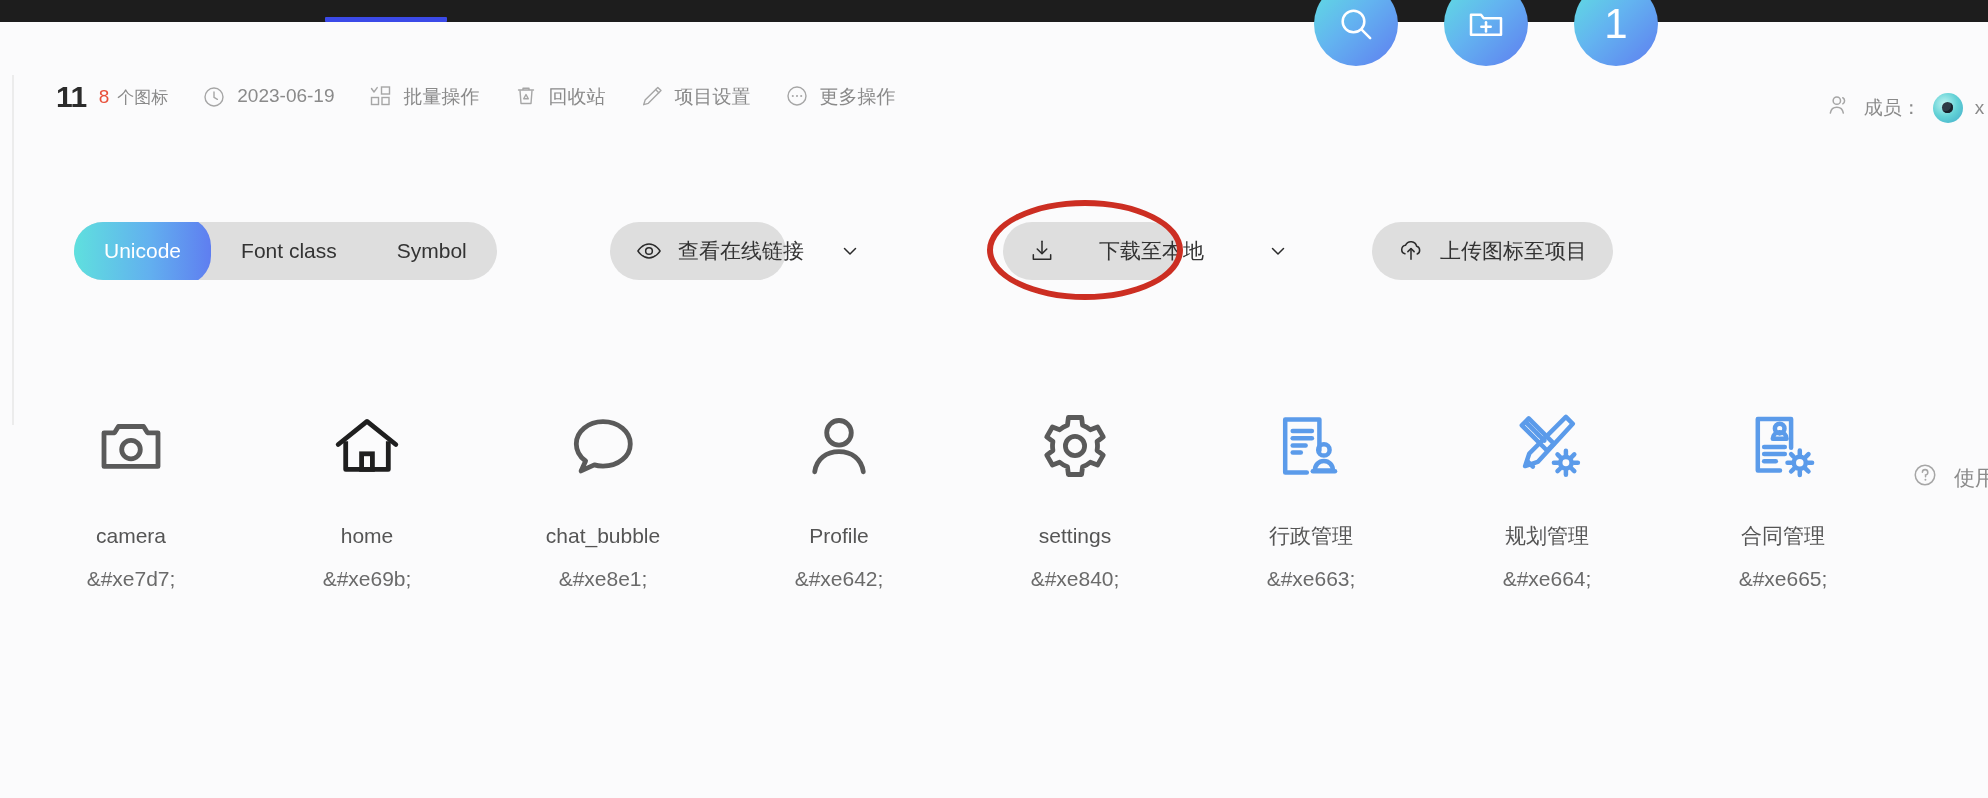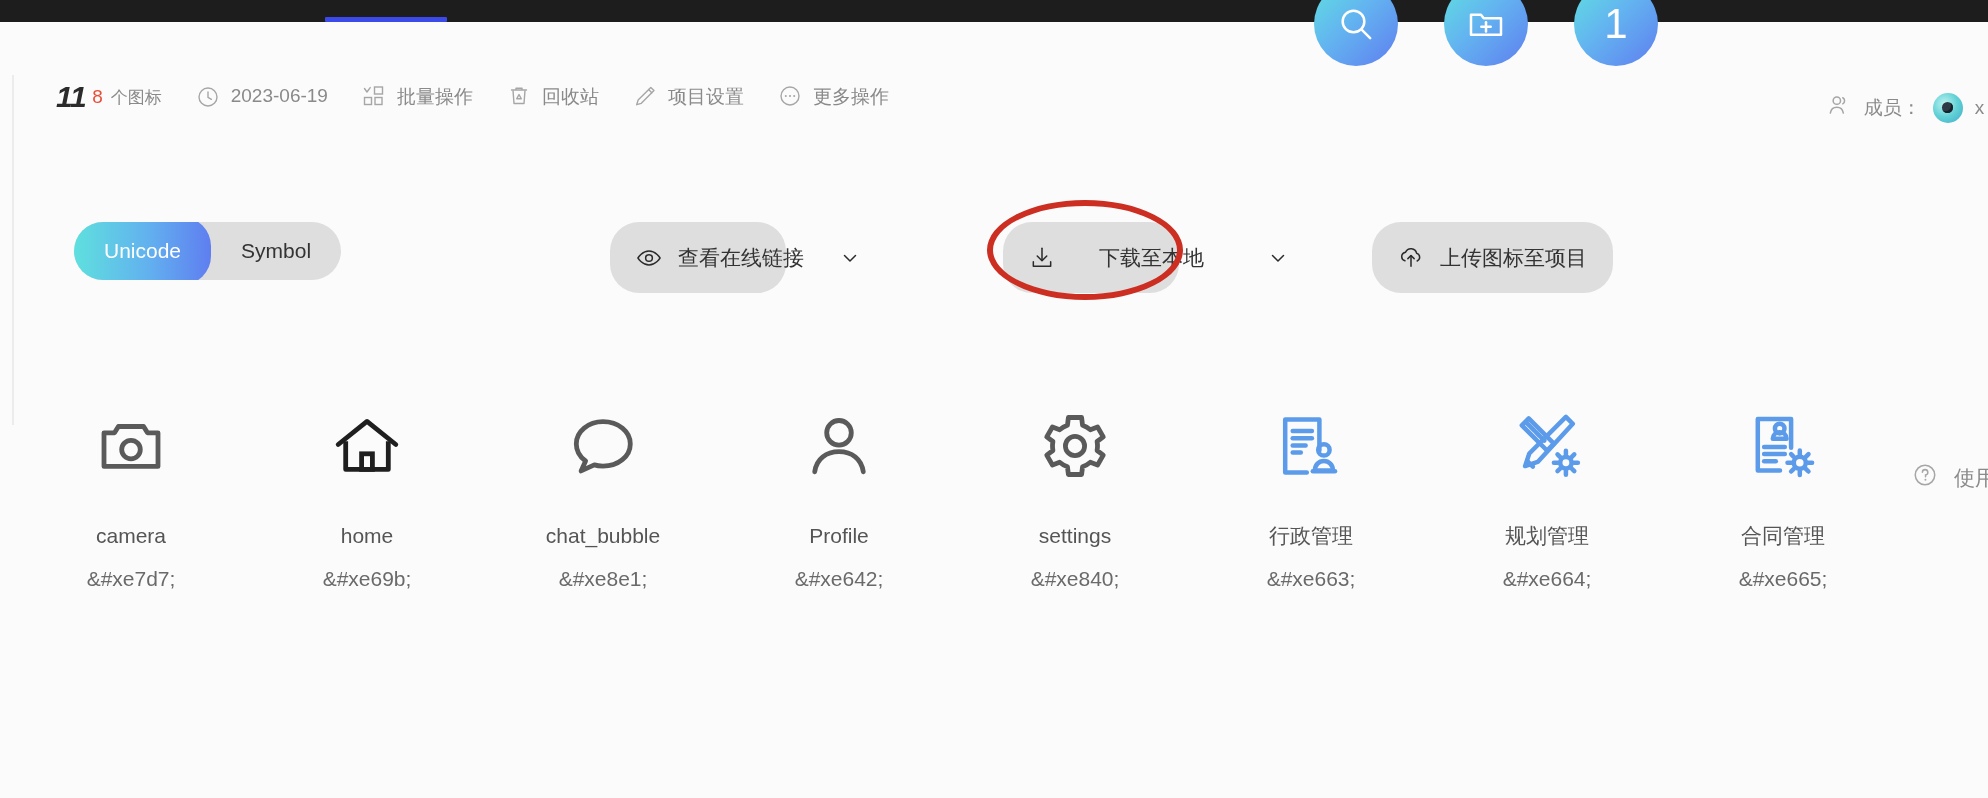--- a/index.html
+++ b/index.html
@@ -41,21 +41,21 @@
   }
 
   
   .meta-row {
     position:absolute; top:80px; left:56px;
     display:flex; align-items:center; gap:0;
     white-space:nowrap;
   }
   .meta-count {
     font-size:30px; font-weight:bold; color:#2b2b2b;
-    letter-spacing:-0.5px; margin-right:6px;font-style:italic;
+    letter-spacing:-0.5px; margin-right:12px;
   }
   .meta-num {
     font-size:19px; color:#e8503a; margin-right:8px;
   }
   .meta-unit { font-size:17px; color:#8a8a8a; margin-right:34px; }
 
   .meta-item {
     display:flex; align-items:flex-start; gap:11px;
     font-size:19px; color:#8a8a8a; margin-right:34px;
     cursor:pointer;
@@ -96,21 +96,21 @@
     padding:0 30px; font-size:21px; color:#333; cursor:pointer;
     border-radius:29px;
   }
   .seg.active {
     background:linear-gradient(90deg,#5fe0de 0%,#62b0ef 55%,#5f7ef0 100%);
     color:#fff;
   }
 
   
   .pill {
-    position:absolute; top:0; height:71px;
+    position:absolute; top:0; height:58px;
     background:#dedede; border-radius:29px;
     display:flex; align-items:center; gap:16px;
     padding:12px 26px; cursor:pointer;
     font-size:21px; color:#333; white-space:nowrap;
   }
   .pill .p-ico { display:flex; align-items:center; }
   .pill .p-ico svg { display:block; }
   .pill .chev { margin-left:18px; display:flex; align-items:center; }
 
   #btn-view-link { left:610px; width:176px; }
@@ -259,20 +259,21 @@
     </span>
     <span>成员：</span>
     <span class="avatar"></span>
     <span>x 1</span>
   </div>
 
   <div class="toolbar">
 
     <div class="segmented">
       <div class="seg active">Unicode</div>
+      <div class="seg">Font class</div>
       <div class="seg">Symbol</div>
     </div>
 
     <div class="pill" id="btn-view-link">
       <span class="p-ico">
         <svg width="26" height="26" viewBox="0 0 24 24" fill="none" stroke="#2b2b2b" stroke-width="1.4">
           <path d="M1.8 12S5.6 5.6 12 5.6 22.2 12 22.2 12 18.4 18.4 12 18.4 1.8 12 1.8 12z" stroke-linejoin="round"></path>
           <circle cx="12" cy="12" r="3.1"></circle>
         </svg>
       </span>

